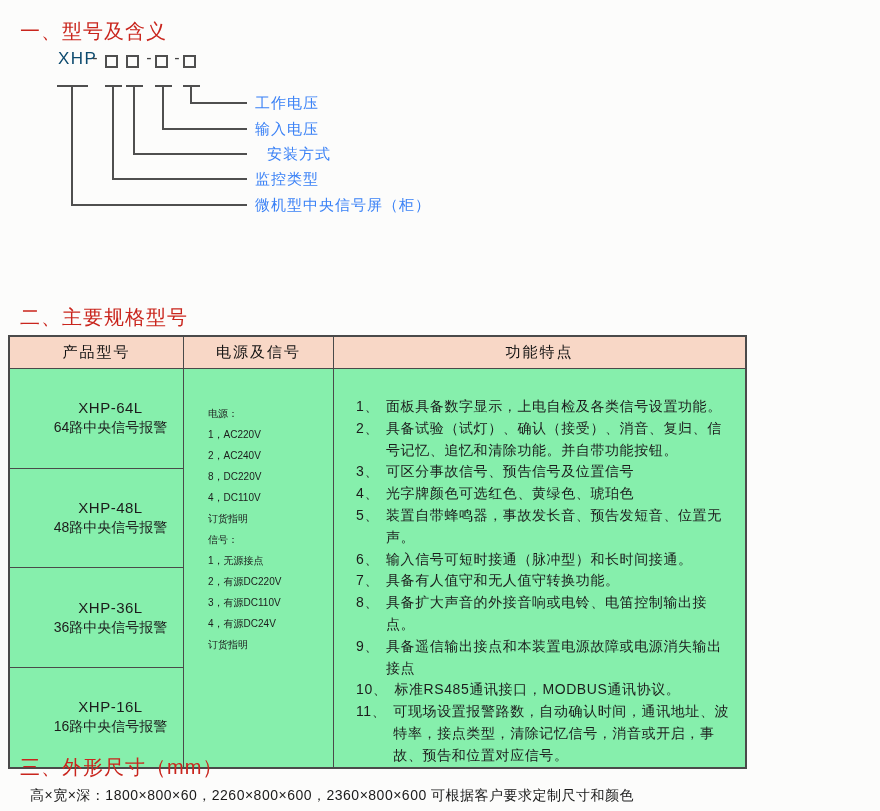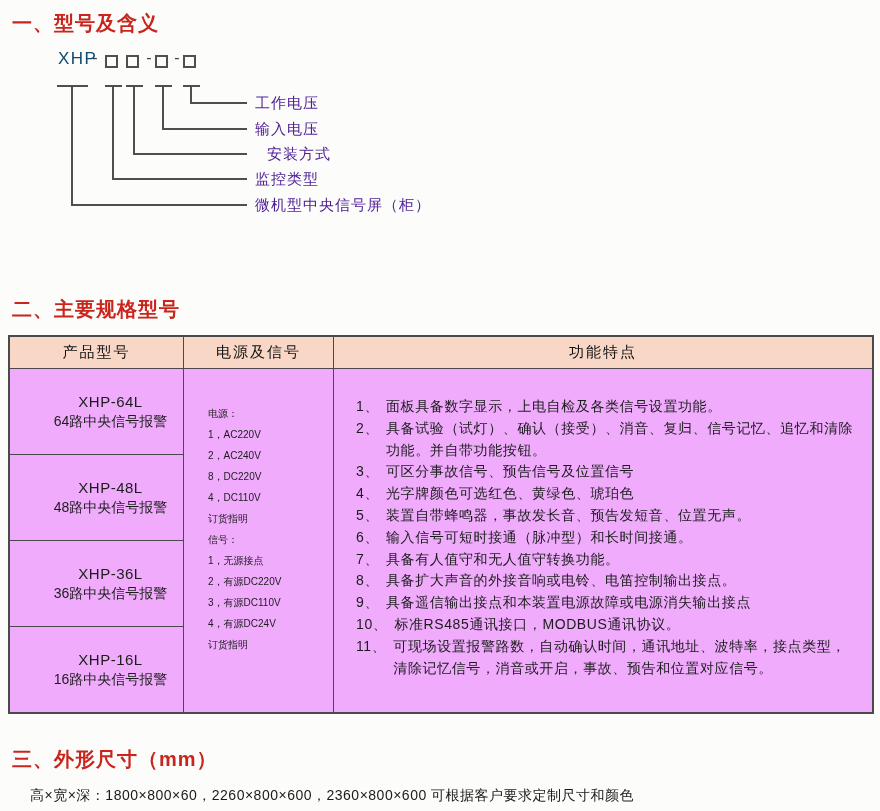--- a/index.html
+++ b/index.html
@@ -12,23 +12,23 @@
     background: #fcfcfb;
     font-family: "Liberation Sans", "DejaVu Sans", sans-serif;
     color: #222222;
     overflow: hidden;
   }
 
   
   .sec-title {
     position: absolute;
     left: 8px;
-    margin: 4px;
+    margin: 12px;
     font-size: 20px;
-    font-weight: bold;
+    font-weight: normal;
     color: #c9251d;
     letter-spacing: 1px;
     white-space: nowrap;
   }
   #title-model   { top: 6px; }
   #title-specs   { top: 292px; }
   #title-dims    { top: 742px; }
 
   
   .diagram { position: absolute; left: 55px; top: 46px; width: 560px; height: 182px; }
@@ -62,29 +62,29 @@
   .v4 { left: 135px; height: 19px; }
   .hline { height: 2px; }
   .h4 { top: 56px;  left: 135px; width: 57px; }
   .h3 { top: 82px;  left: 107px; width: 85px; }
   .h2 { top: 107px; left: 78px;  width: 114px; }
   .h1 { top: 132px; left: 57px;  width: 135px; }
   .h0 { top: 158px; left: 16px;  width: 176px; }
 
   .dlabel {
     position: absolute; left: 200px;
-    font-size: 15px; color: #4c1d95; white-space: nowrap; letter-spacing: 1px;
+    font-size: 15px; color: #3b82f6; white-space: nowrap; letter-spacing: 1px;
   }
   .dl4 { top: 48px; } .dl3 { top: 74px; } .dl2 { top: 99px; margin-left: 12px; }
   .dl1 { top: 124px; } .dl0 { top: 150px; }
 
   
   .spec-table {
-    position: absolute; left: 8px; top: 335px; width: 866px;
-    border: 2px solid #4a4a4a; background: #f0abfc;
+    position: absolute; left: 8px; top: 335px; width: 739px;
+    border: 2px solid #4a4a4a; background: #86efac;
   }
   .thead {
     display: grid; grid-template-columns: 174px 150px 1fr;
     background: #f8d7c6; border-bottom: 1px solid #4a4a4a;
   }
   .th {
     height: 31px; display: flex; align-items: center; justify-content: center;
     font-size: 15px; color: #111; letter-spacing: 2px;
   }
   .th:not(:last-child) { border-right: 1px solid #4a4a4a; }

